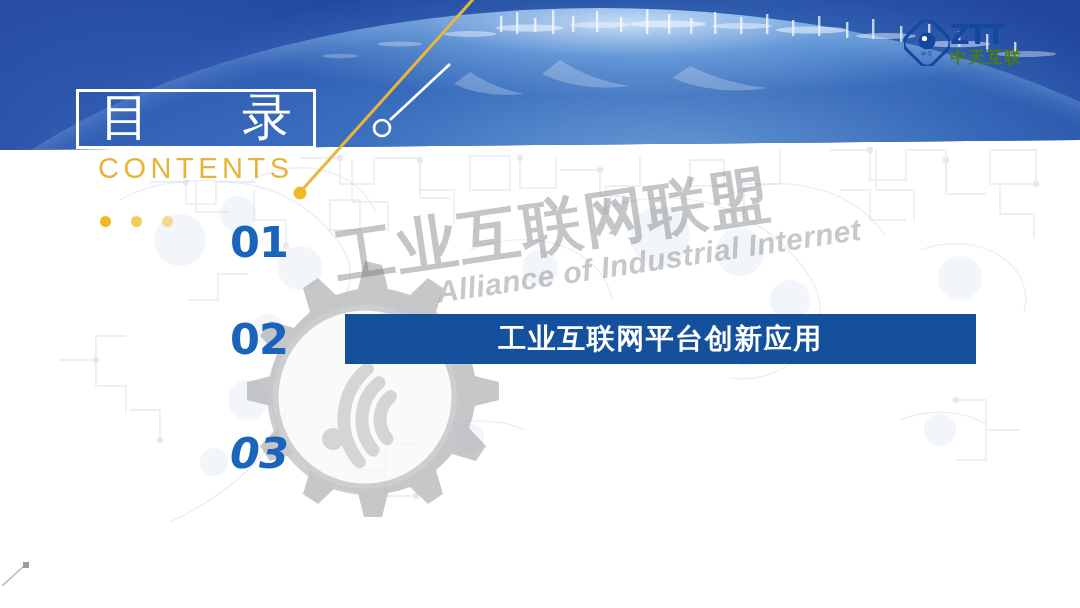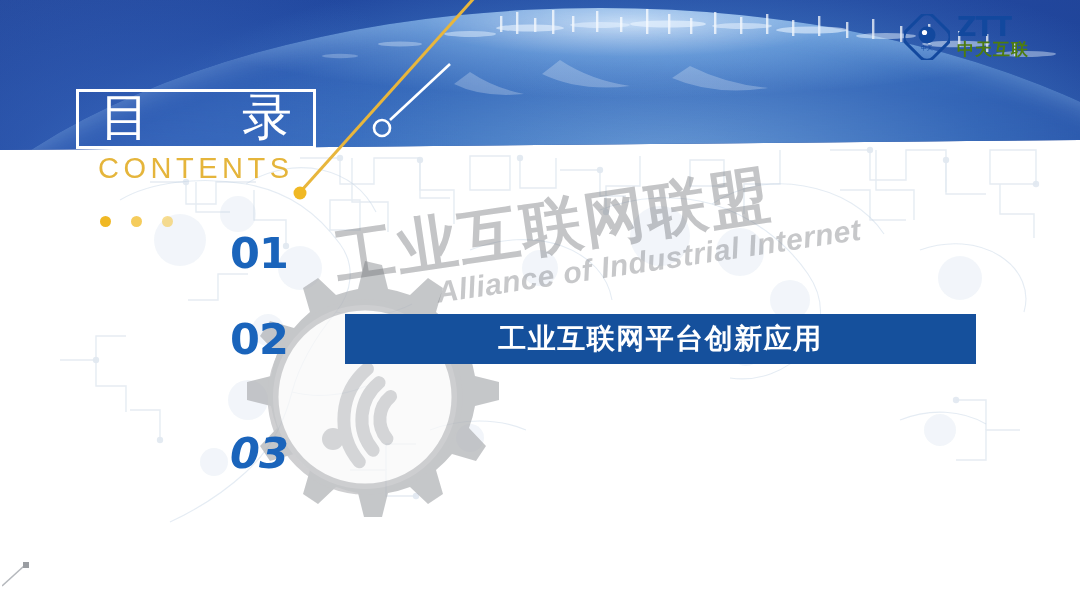--- a/index.html
+++ b/index.html
@@ -106,27 +106,27 @@
     background:#15509c;
     display:flex;align-items:center;justify-content:center;
   }
   .toc-label{
     font-size:28px;font-weight:bold;color:#ffffff;
     font-family:"DejaVu Sans","Liberation Sans",sans-serif;
     letter-spacing:1.5px;white-space:nowrap;line-height:1;
   }
   .toc-label.accent{color:#f0b824;}
 
-  #row-1{top:228px;align-items:center;}
+  #row-1{top:217px;align-items:center;}
   #row-2{top:314px;}
   #row-3{top:428px;font-style:italic;}
   #row-4{top:503px;}
 
   
-  #logo{position:absolute;right:22px;top:14px;width:154px;height:52px;display:flex;align-items:flex-start;gap:7px;}
+  #logo{position:absolute;right:22px;top:14px;width:154px;height:52px;display:flex;align-items:flex-end;}
   #logo-mark{width:46px;height:46px;flex:0 0 46px;}
   #logo-txt{display:flex;flex-direction:column;justify-content:center;gap:1px;}
   #logo-en{font-size:27px;font-weight:bold;color:#12489e;line-height:.95;letter-spacing:-1px;font-family:"DejaVu Sans","Liberation Sans",sans-serif;}
   #logo-cn{font-size:17px;font-weight:bold;color:#4d7c0f;line-height:1;letter-spacing:1px;font-family:"DejaVu Sans","Liberation Sans",sans-serif;}
 </style>
 </head>
 <body>
 
 <div id="slide">
 

